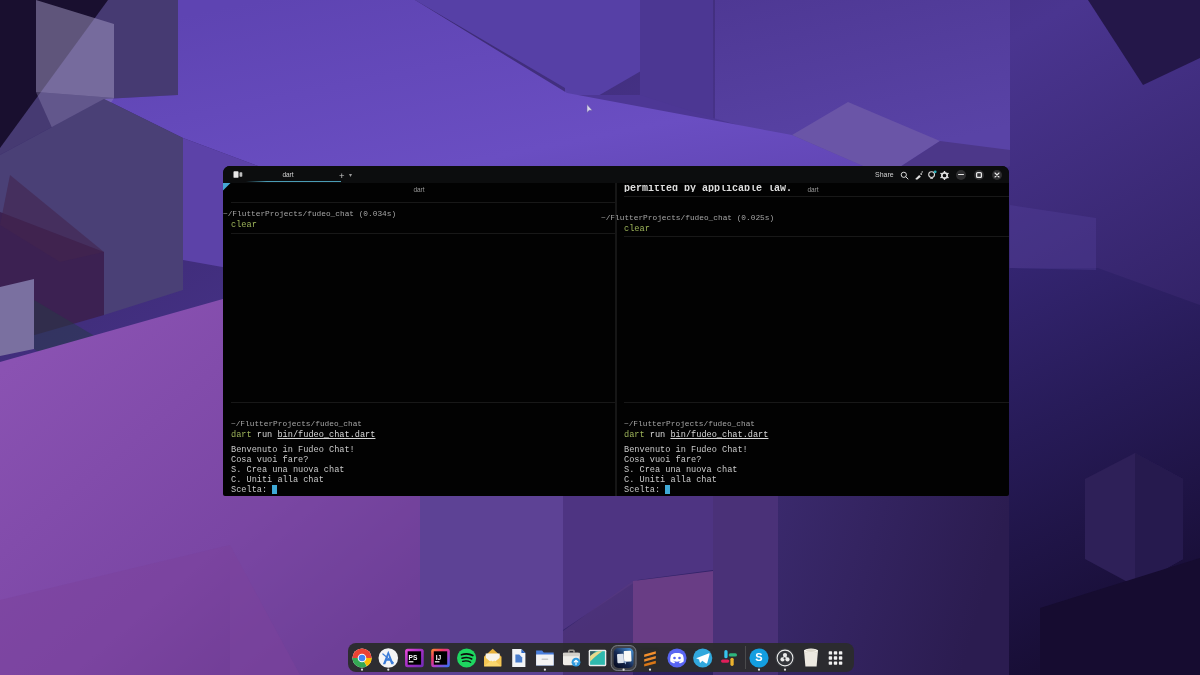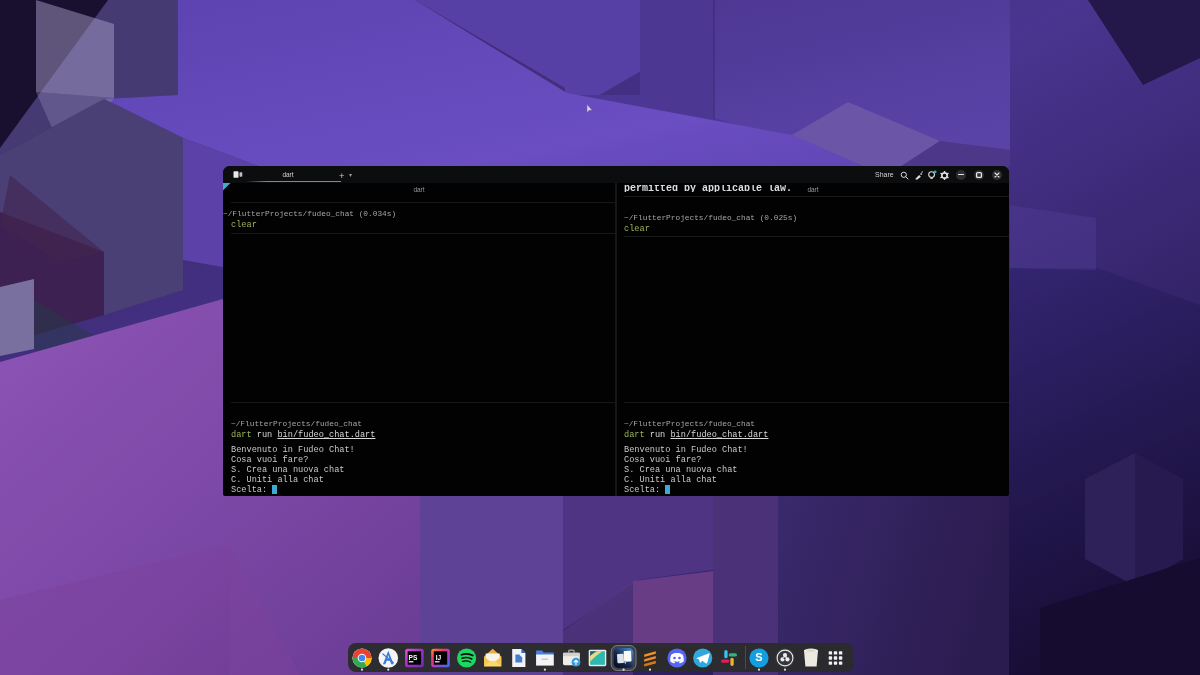--- a/index.html
+++ b/index.html
@@ -167,21 +167,21 @@
     <div class="tline mono" style="left:8px;top:253.5px;font-size:7.8px;color:#a6a6a6;">~/FlutterProjects/fudeo_chat</div>
     <div class="tline mono" style="left:8px;top:263.5px;font-size:8.6px;color:#d8d8d8;"><span style="color:#9db45a;">dart</span> run <span style="text-decoration:underline;">bin/fudeo_chat.dart</span></div>
     <div class="tline mono" style="left:8px;top:279px;font-size:8.6px;color:#c9c9c9;">Benvenuto in Fudeo Chat!
 Cosa vuoi fare?
 S. Crea una nuova chat
 C. Uniti alla chat
 Scelta: <span style="display:inline-block;width:5.2px;height:8.6px;background:#3fa9d6;vertical-align:-1.5px;"></span></div>
 
     <div class="tline" style="left:401px;top:18.5px;height:7.5px;overflow:hidden;"><div class="mono" style="margin-top:-2px;font-size:10px;font-weight:bold;color:#dedede;white-space:pre;">permitted by applicable law.</div></div>
     <div class="tline mono" style="left:401px;top:30px;width:385px;height:1px;background:#181818;"></div>
-    <div class="tline mono" style="left:401px;top:47.5px;font-size:7.8px;color:#a6a6a6;">~/FlutterProjects/fudeo_chat (0.025s)</div>
+    <div class="tline mono" style="left:378px;top:47.5px;font-size:7.8px;color:#a6a6a6;">~/FlutterProjects/fudeo_chat (0.025s)</div>
     <div class="tline mono" style="left:401px;top:57.5px;font-size:8.6px;color:#9db45a;">clear</div>
     <div class="tline mono" style="left:401px;top:70px;width:385px;height:1px;background:#181818;"></div>
 
     <div class="tline mono" style="left:401px;top:236px;width:385px;height:1px;background:#181818;"></div>
     <div class="tline mono" style="left:401px;top:253.5px;font-size:7.8px;color:#a6a6a6;">~/FlutterProjects/fudeo_chat</div>
     <div class="tline mono" style="left:401px;top:263.5px;font-size:8.6px;color:#d8d8d8;"><span style="color:#9db45a;">dart</span> run <span style="text-decoration:underline;">bin/fudeo_chat.dart</span></div>
     <div class="tline mono" style="left:401px;top:279px;font-size:8.6px;color:#c9c9c9;">Benvenuto in Fudeo Chat!
 Cosa vuoi fare?
 S. Crea una nuova chat
 C. Uniti alla chat

